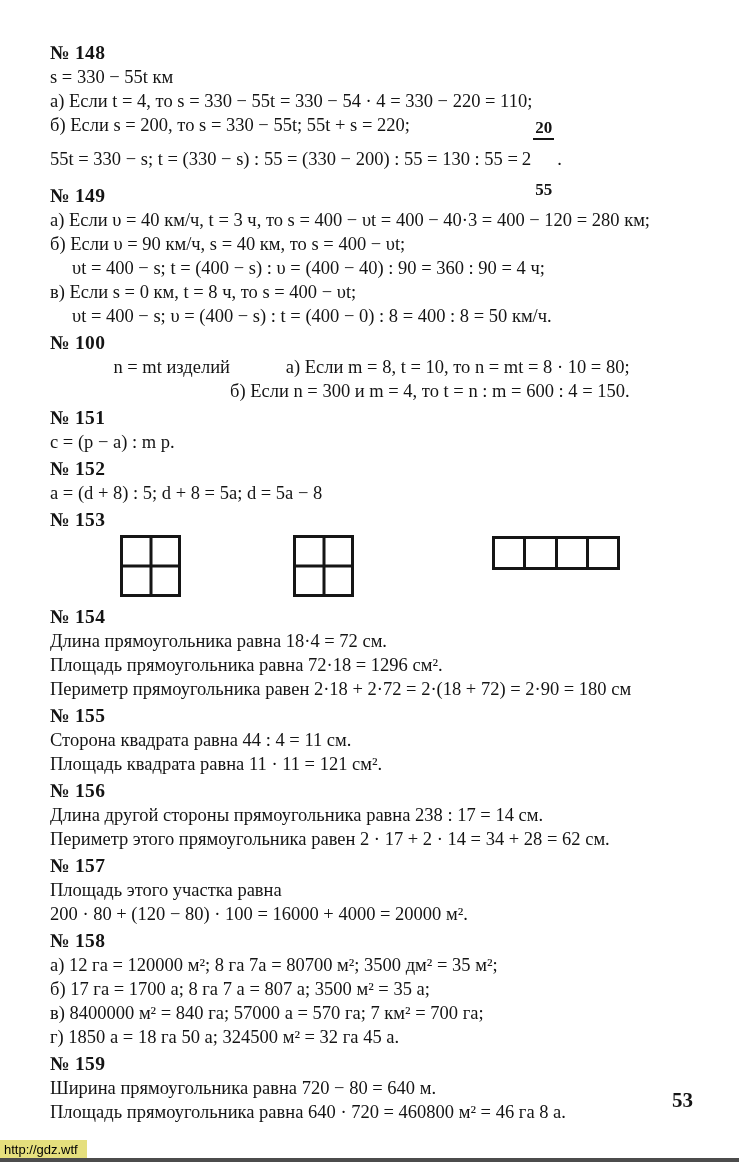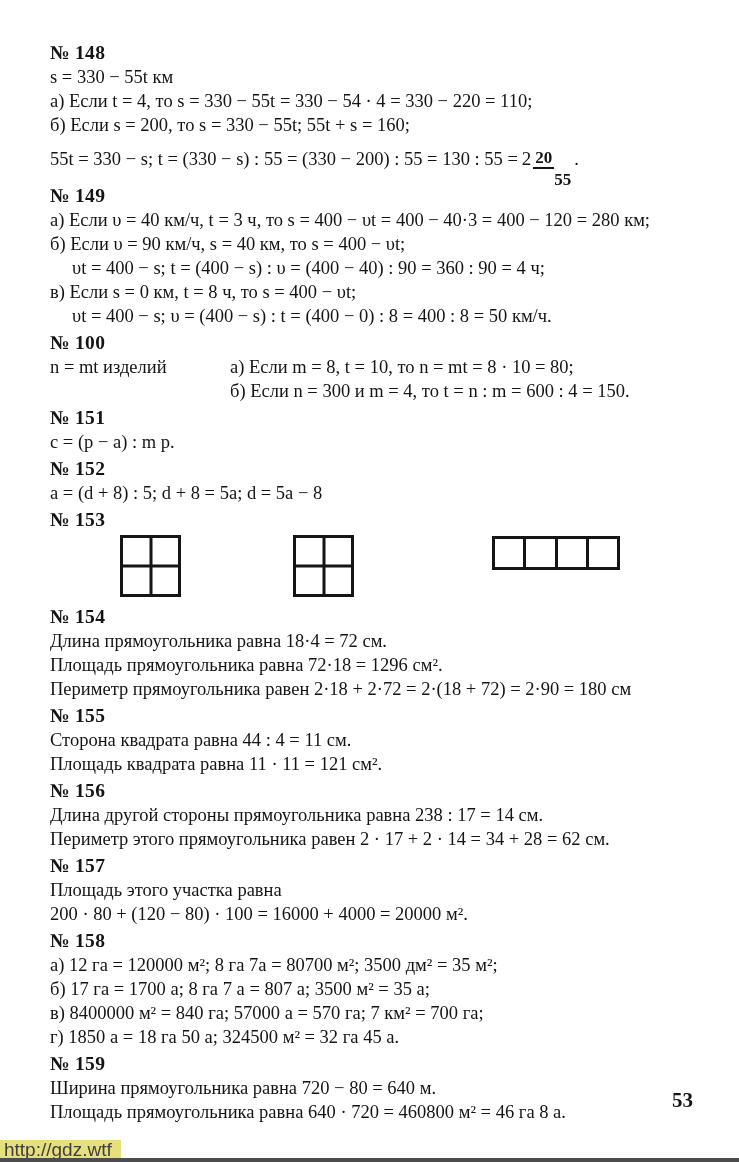--- a/index.html
+++ b/index.html
@@ -15,64 +15,64 @@
   .hdr {
     font-weight:bold; font-size:19.5px; line-height:24px;
     margin-top:3px; letter-spacing:0.3px;
   }
   .ln { font-size:18.5px; line-height:24px; white-space:nowrap; }
   .ind { padding-left:22px; }
   
   .frac-line { display:flex; align-items:center; height:44px; white-space:nowrap;text-align:center; }
   .frac-whole { margin-left:4px; font-size:19px; }
   .frac {
-    display:inline-flex; flex-direction:row; align-items:center;
+    display:inline-flex; flex-direction:column; align-items:center;
     font-size:17px; line-height:1.05; margin:0 3px 0 2px; font-weight:bold;
   }
   .frac .num { border-bottom:2px solid #141414; padding:0 2px 1px; }
   .frac .den { padding-top:1px;margin-top:40px; }
   
-  .two-col { display:flex; }
+  .two-col { display:flex;text-align:right; }
   .col-left { width:180px; flex:0 0 auto; }
   
   .figs { display:flex; align-items:flex-start; margin:3px 0 5px 70px; height:65px; }
   .fig2 { position:relative; width:55px; height:56px; border:3px solid #151515; }
   .fig2 .vline { position:absolute; left:50%; top:0; bottom:0; width:3px; background:#151515; transform:translateX(-50%); }
   .fig2 .hline { position:absolute; top:50%; left:0; right:0; height:3px; background:#151515; transform:translateY(-50%); }
   .gap-a { margin-right:112px; }
   .gap-b { margin-right:138px; }
   .fig4 { display:flex; width:122px; height:28px; border:3px solid #151515; margin-top:1px; }
   .fig4 .cell { flex:1; border-right:3px solid #151515; }
   .fig4 .cell:last-child { border-right:none; }
   
   .page-num {
     position:absolute; right:46px; top:1088px;
     font-size:21px; font-weight:bold;margin-left:48px;
   }
   .watermark {
     position:absolute; left:0; top:1140px;
-    background:#e5df7d; color:#404040;
+    background:#e5df7d; color:#000000;
     font-family:"Liberation Sans", sans-serif;
-    font-size:19px; line-height:17px;
+    font-size:13px; line-height:17px;
     padding:1px 9px 1px 4px;
   }
   .bottom-line {
     position:absolute; left:0; right:0; top:1158px; height:4px;
     background:#4c4c4c;
   }
 </style>
 </head>
 <body>
 
 <div class="page">
 
   <div class="hdr">№ 148</div>
   <div class="ln">s = 330 − 55t км</div>
   <div class="ln">а) Если t = 4, то s = 330 − 55t = 330 − 54 · 4 = 330 − 220 = 110;</div>
-  <div class="ln">б) Если s = 200, то s = 330 − 55t; 55t + s = 160;</div>
+  <div class="ln">б) Если s = 200, то s = 330 − 55t; 55t + s = 220;</div>
   <div class="frac-line">
     <span class="ln">55t = 330 − s; t = (330 − s) : 55 = (330 − 200) : 55 = 130 : 55 =</span>
     <span class="frac-whole">2</span>
     <span class="frac">
       <span class="num">20</span>
       <span class="den">55</span>
     </span>
     <span class="ln">.</span>
   </div>
 

